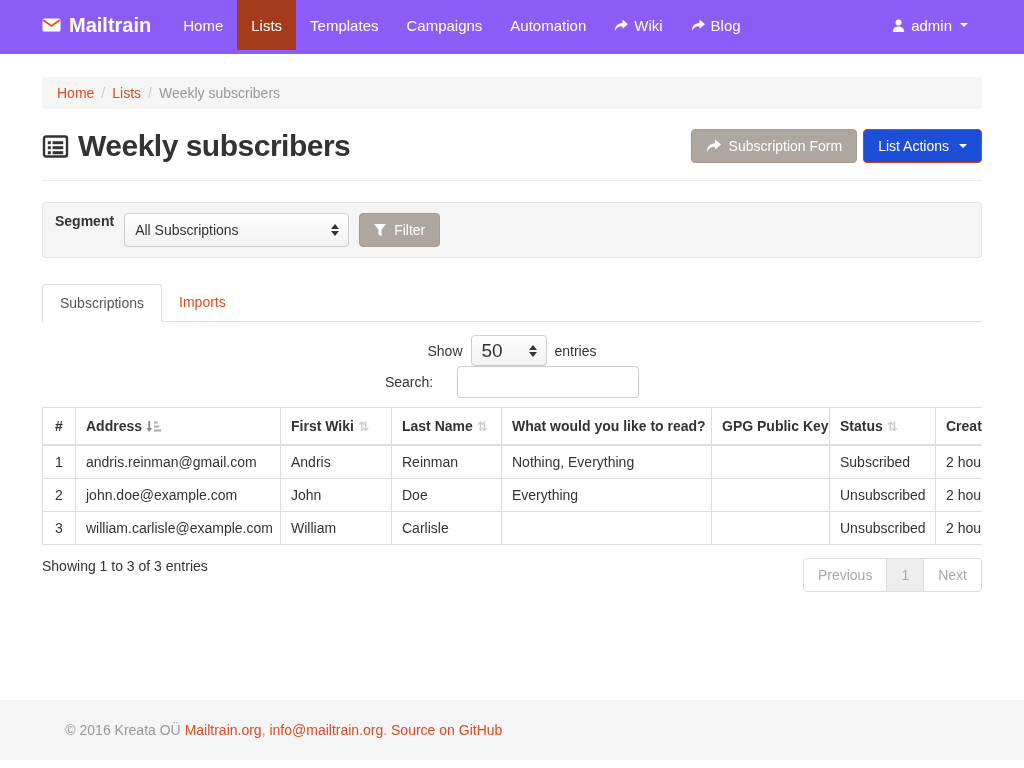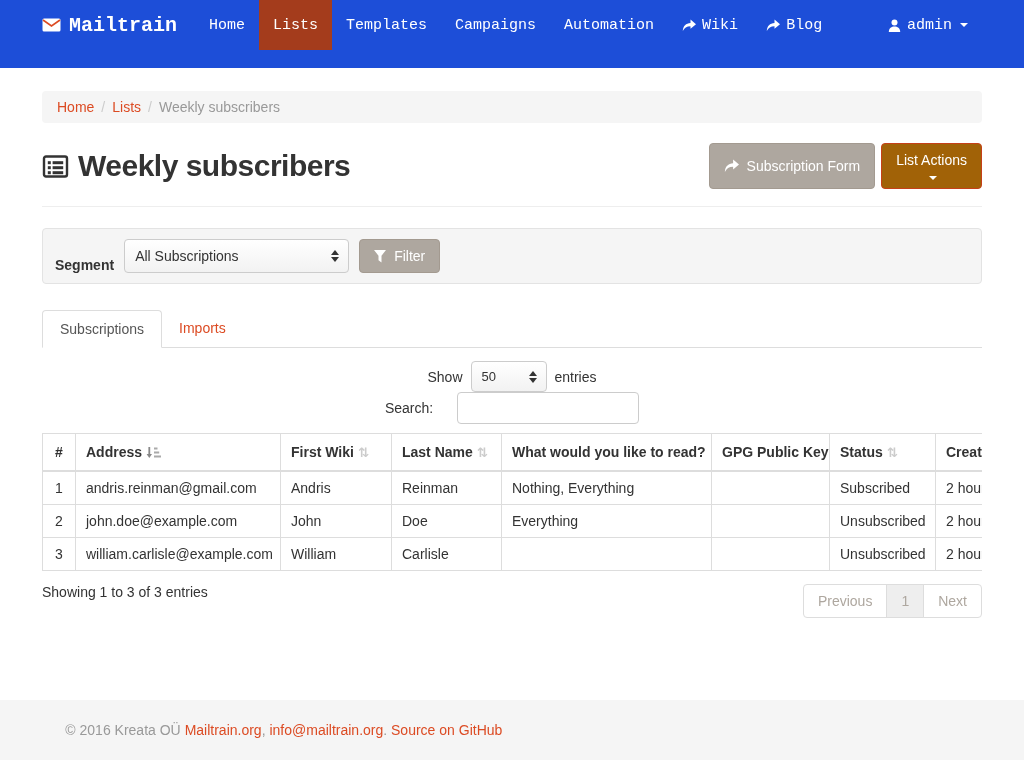--- a/index.html
+++ b/index.html
@@ -5,21 +5,21 @@
   * { box-sizing: border-box; margin: 0; padding: 0; }
   html,body { width: 1024px; height: 768px; }
   body {
     font-family: "Liberation Sans", sans-serif;
     font-size: 14px; color: #333; background: #fff;
     position: relative; overflow: hidden;
   }
   .container { width: 970px; margin: 0 auto; padding: 0 15px; }
 
   
-  .navbar { height: 68px; background: #1d4ed8; font-family: Liberation Mono, monospace; }
+  .navbar { height: 54px; background: #8b5cf6; }
   .navbar .container { display: flex; align-items: stretch; height: 50px; }
   .brand { display: flex; align-items: center; gap: 8px; color: #fff;
            font-size: 20px; font-weight: bold; padding-right: 18px; cursor: pointer; }
   .nav { display: flex; list-style: none; }
   .nav-item { display: flex; align-items: center; gap: 6px; padding: 0 14px;
               color: #fff; font-size: 15px; cursor: pointer; }
   .nav-item.active { background: #a43c1c; }
   .nav-right { margin-left: auto; display: flex; align-items: stretch; }
   .caret { display: inline-block; width: 0; height: 0; border-left: 4px solid transparent;
            border-right: 4px solid transparent; border-top: 4px solid #fff; margin-left: 2px; }
@@ -32,28 +32,28 @@
   .breadcrumb .current { color: #999; }
 
   
   .page-header { margin-top: 20px; display: flex; justify-content: space-between; align-items: center; }
   .page-title { font-size: 30px; font-weight: 600; color: #333;
                 display: flex; align-items: center; gap: 9px; letter-spacing: -0.5px; }
   .btn { display: inline-flex; align-items: center; gap: 8px; padding: 8px 14px;
          border-radius: 4px; font-size: 14px; color: #fff; border: 1px solid transparent;
          cursor: pointer; font-family: inherit; }
   .btn-default { background: #aea79f; border-color: #a39a90; }
-  .btn-primary { background: #a16207; border-color: #c64018; flex-direction: column; }
+  .btn-primary { background: #1d4ed8; border-color: #c64018; }
   .header-buttons { display: flex; gap: 6px; margin-left: 48px; }
 
   hr.divider { margin-top: 17px; border: 0; border-top: 1px solid #eee; }
 
   
   .well { margin-top: 21px; background: #f5f5f5; border: 1px solid #e3e3e3;
-          border-radius: 4px; padding: 10px 12px; display: flex; align-items: flex-end; gap: 10px; }
+          border-radius: 4px; padding: 10px 12px; display: flex; align-items: flex-start; gap: 10px; }
   .well label { font-weight: bold; }
   .fselect { position: relative; border: 1px solid #ccc; border-radius: 4px;
              background: linear-gradient(#ffffff, #f2f2f2); height: 34px;
              display: flex; align-items: center; padding: 0 26px 0 10px; cursor: pointer; }
   .fselect .arrows { position: absolute; right: 9px; top: 50%; transform: translateY(-50%);
                      display: flex; flex-direction: column; gap: 2px; }
   .arrows i { display: block; width: 0; height: 0; border-left: 4px solid transparent;
               border-right: 4px solid transparent; }
   .arrows .up { border-bottom: 5px solid #333; }
   .arrows .dn { border-top: 5px solid #333; }
@@ -62,21 +62,21 @@
   
   .tabs { margin-top: 26px; display: flex; border-bottom: 1px solid #ddd; }
   .tab { padding: 10px 17px; font-size: 14px; margin-bottom: -1px; cursor: pointer; }
   .tab.active { background: #fff; border: 1px solid #ddd; border-bottom: 1px solid #fff;
                 border-radius: 4px 4px 0 0; color: #555; }
   .tab.inactive { color: #dc4b23; }
 
   
   .controls { margin-top: 13px; display: flex; justify-content: space-between; align-items: center; flex-direction: column; }
   .ctrl-left { display: flex; align-items: center; gap: 8px; }
-  .len-select { width: 76px; height: 31px; font-size: 13px; }
+  .len-select { width: 76px; height: 31px; font-size: 19px; }
   .ctrl-right { display: flex; align-items: center; gap: 24px; }
   .search-input { width: 182px; height: 32px; border: 1px solid #ccc; border-radius: 4px;
                   padding: 0 8px; font-size: 14px; font-family: inherit; }
 
   
   .table-wrap { margin-top: 9px; width: 940px; overflow: hidden; }
   table { border-collapse: collapse; table-layout: fixed; width: 1043px; font-size: 14px; background: #fff; }
   th, td { border: 1px solid #ddd; padding: 8px 10px; text-align: left;
            overflow: hidden; white-space: nowrap; vertical-align: middle; }
   th { border-bottom-width: 2px; padding: 10px; font-weight: bold; color: #333; }

